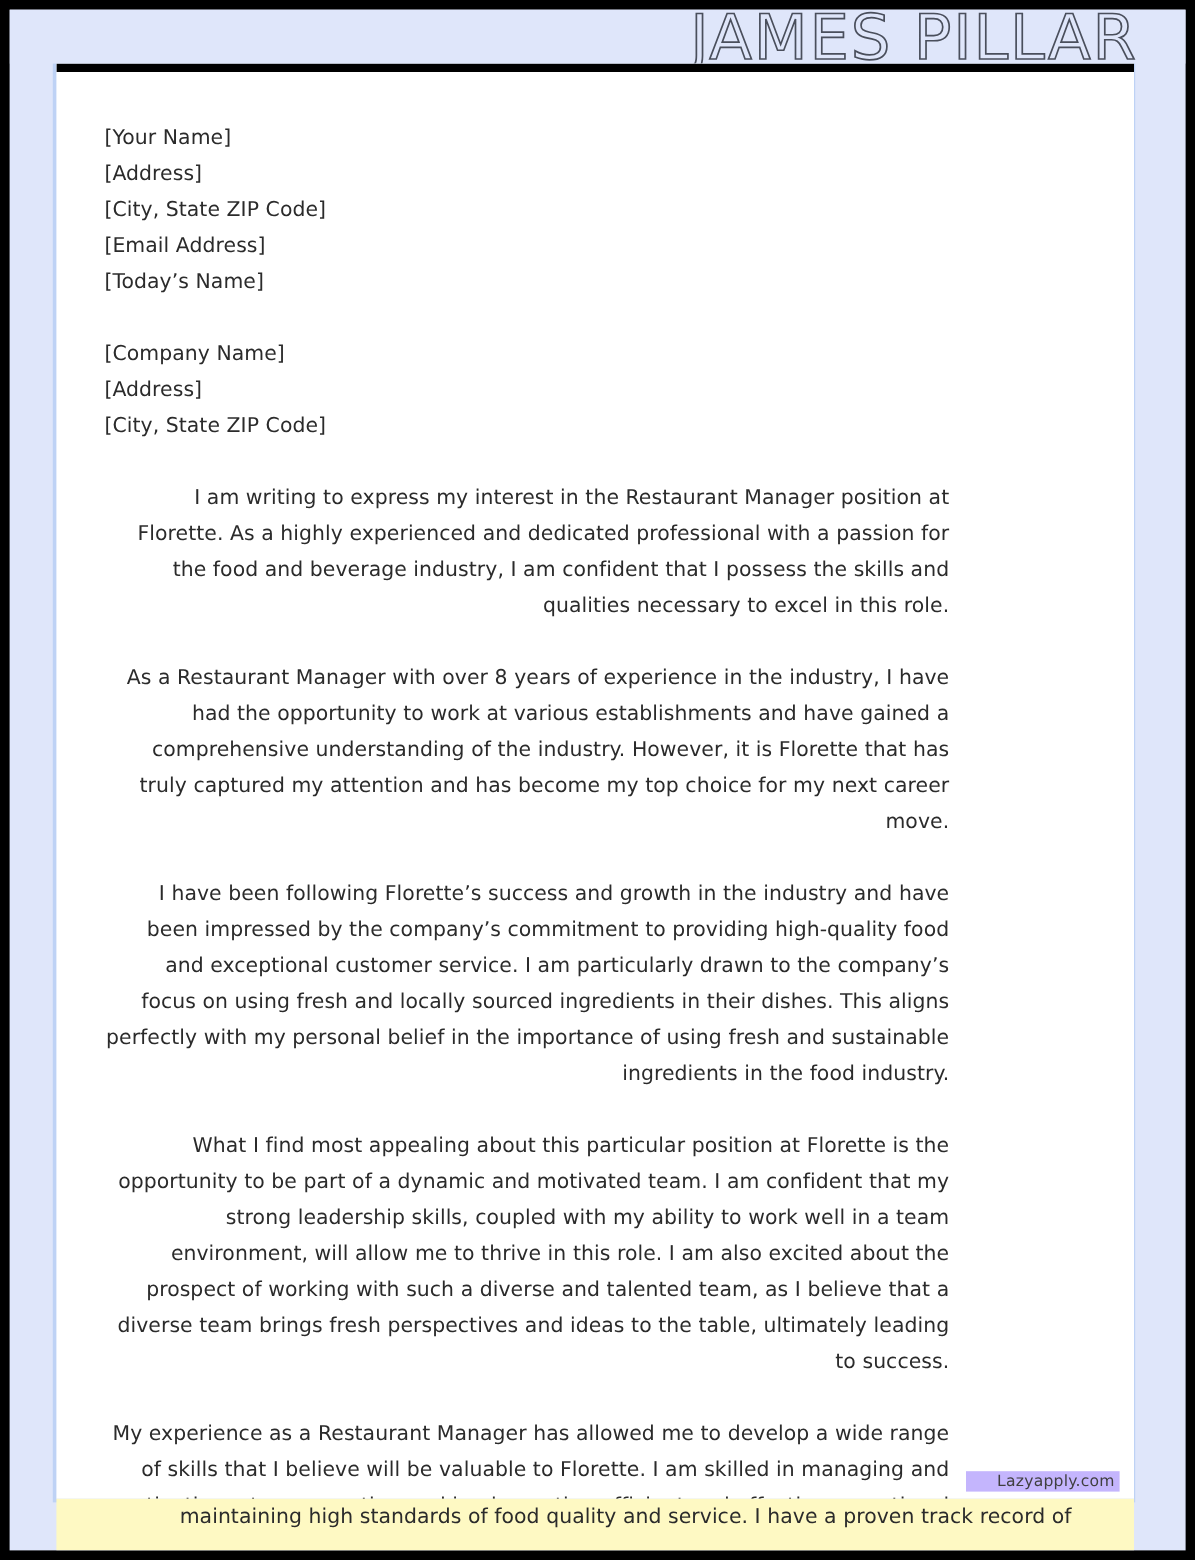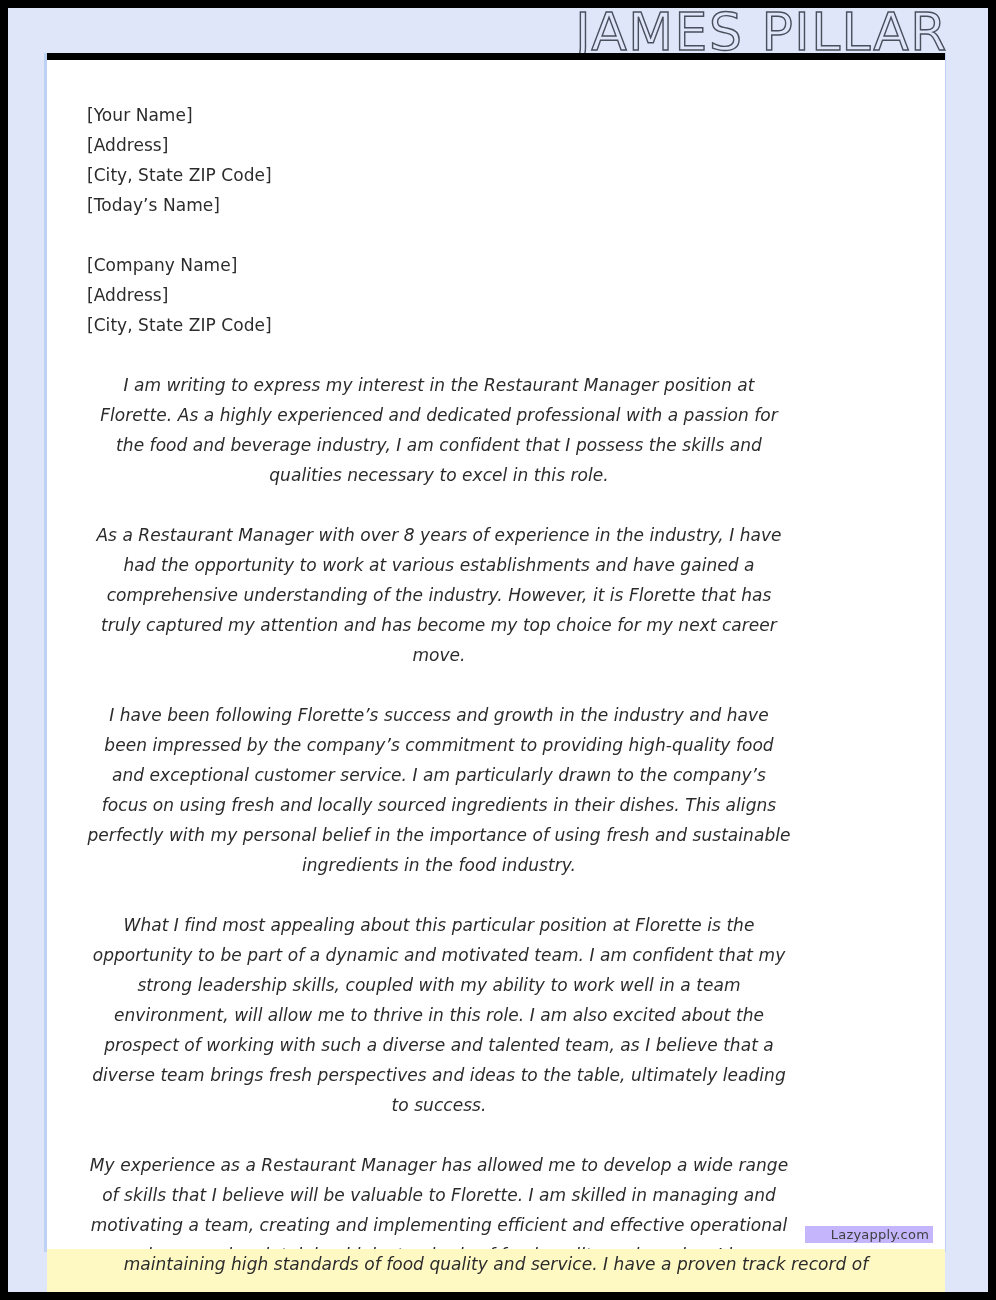--- a/index.html
+++ b/index.html
@@ -106,21 +106,21 @@
     color: #2b2b2b;
     font-weight: 400;
     letter-spacing: 0.05px;
   }
 
   .addr-block { margin: 0; }
   .addr-block + .addr-block { margin-top: 30px; }
 
   .salutation { margin-top: 30px; }
 
-  .para { margin-top: 30px; text-align: center; font-style: italic; }
+  .para { margin-top: 30px; text-align: right; }
 
   
   #watermark {
     position: absolute;
     right: 12px;
     bottom: 6px;
     font-family: "DejaVu Sans", "Liberation Sans", sans-serif;
     font-size: 13px;
     color: #3f3f3f;
     letter-spacing: 0.2px;
@@ -159,20 +159,21 @@
 
     <div id="page">
       <div id="page-top-rule"></div>
 
       <div id="letter">
 
         <div class="addr-block">
           <div class="addr-line">[Your Name]</div>
           <div class="addr-line">[Address]</div>
           <div class="addr-line">[City, State ZIP Code]</div>
+          <div class="addr-line">[Email Address]</div>
           <div class="addr-line">[Today’s Name]</div>
         </div>
 
         <div class="addr-block">
           <div class="addr-line">[Company Name]</div>
           <div class="addr-line">[Address]</div>
           <div class="addr-line">[City, State ZIP Code]</div>
         </div>
 
 

